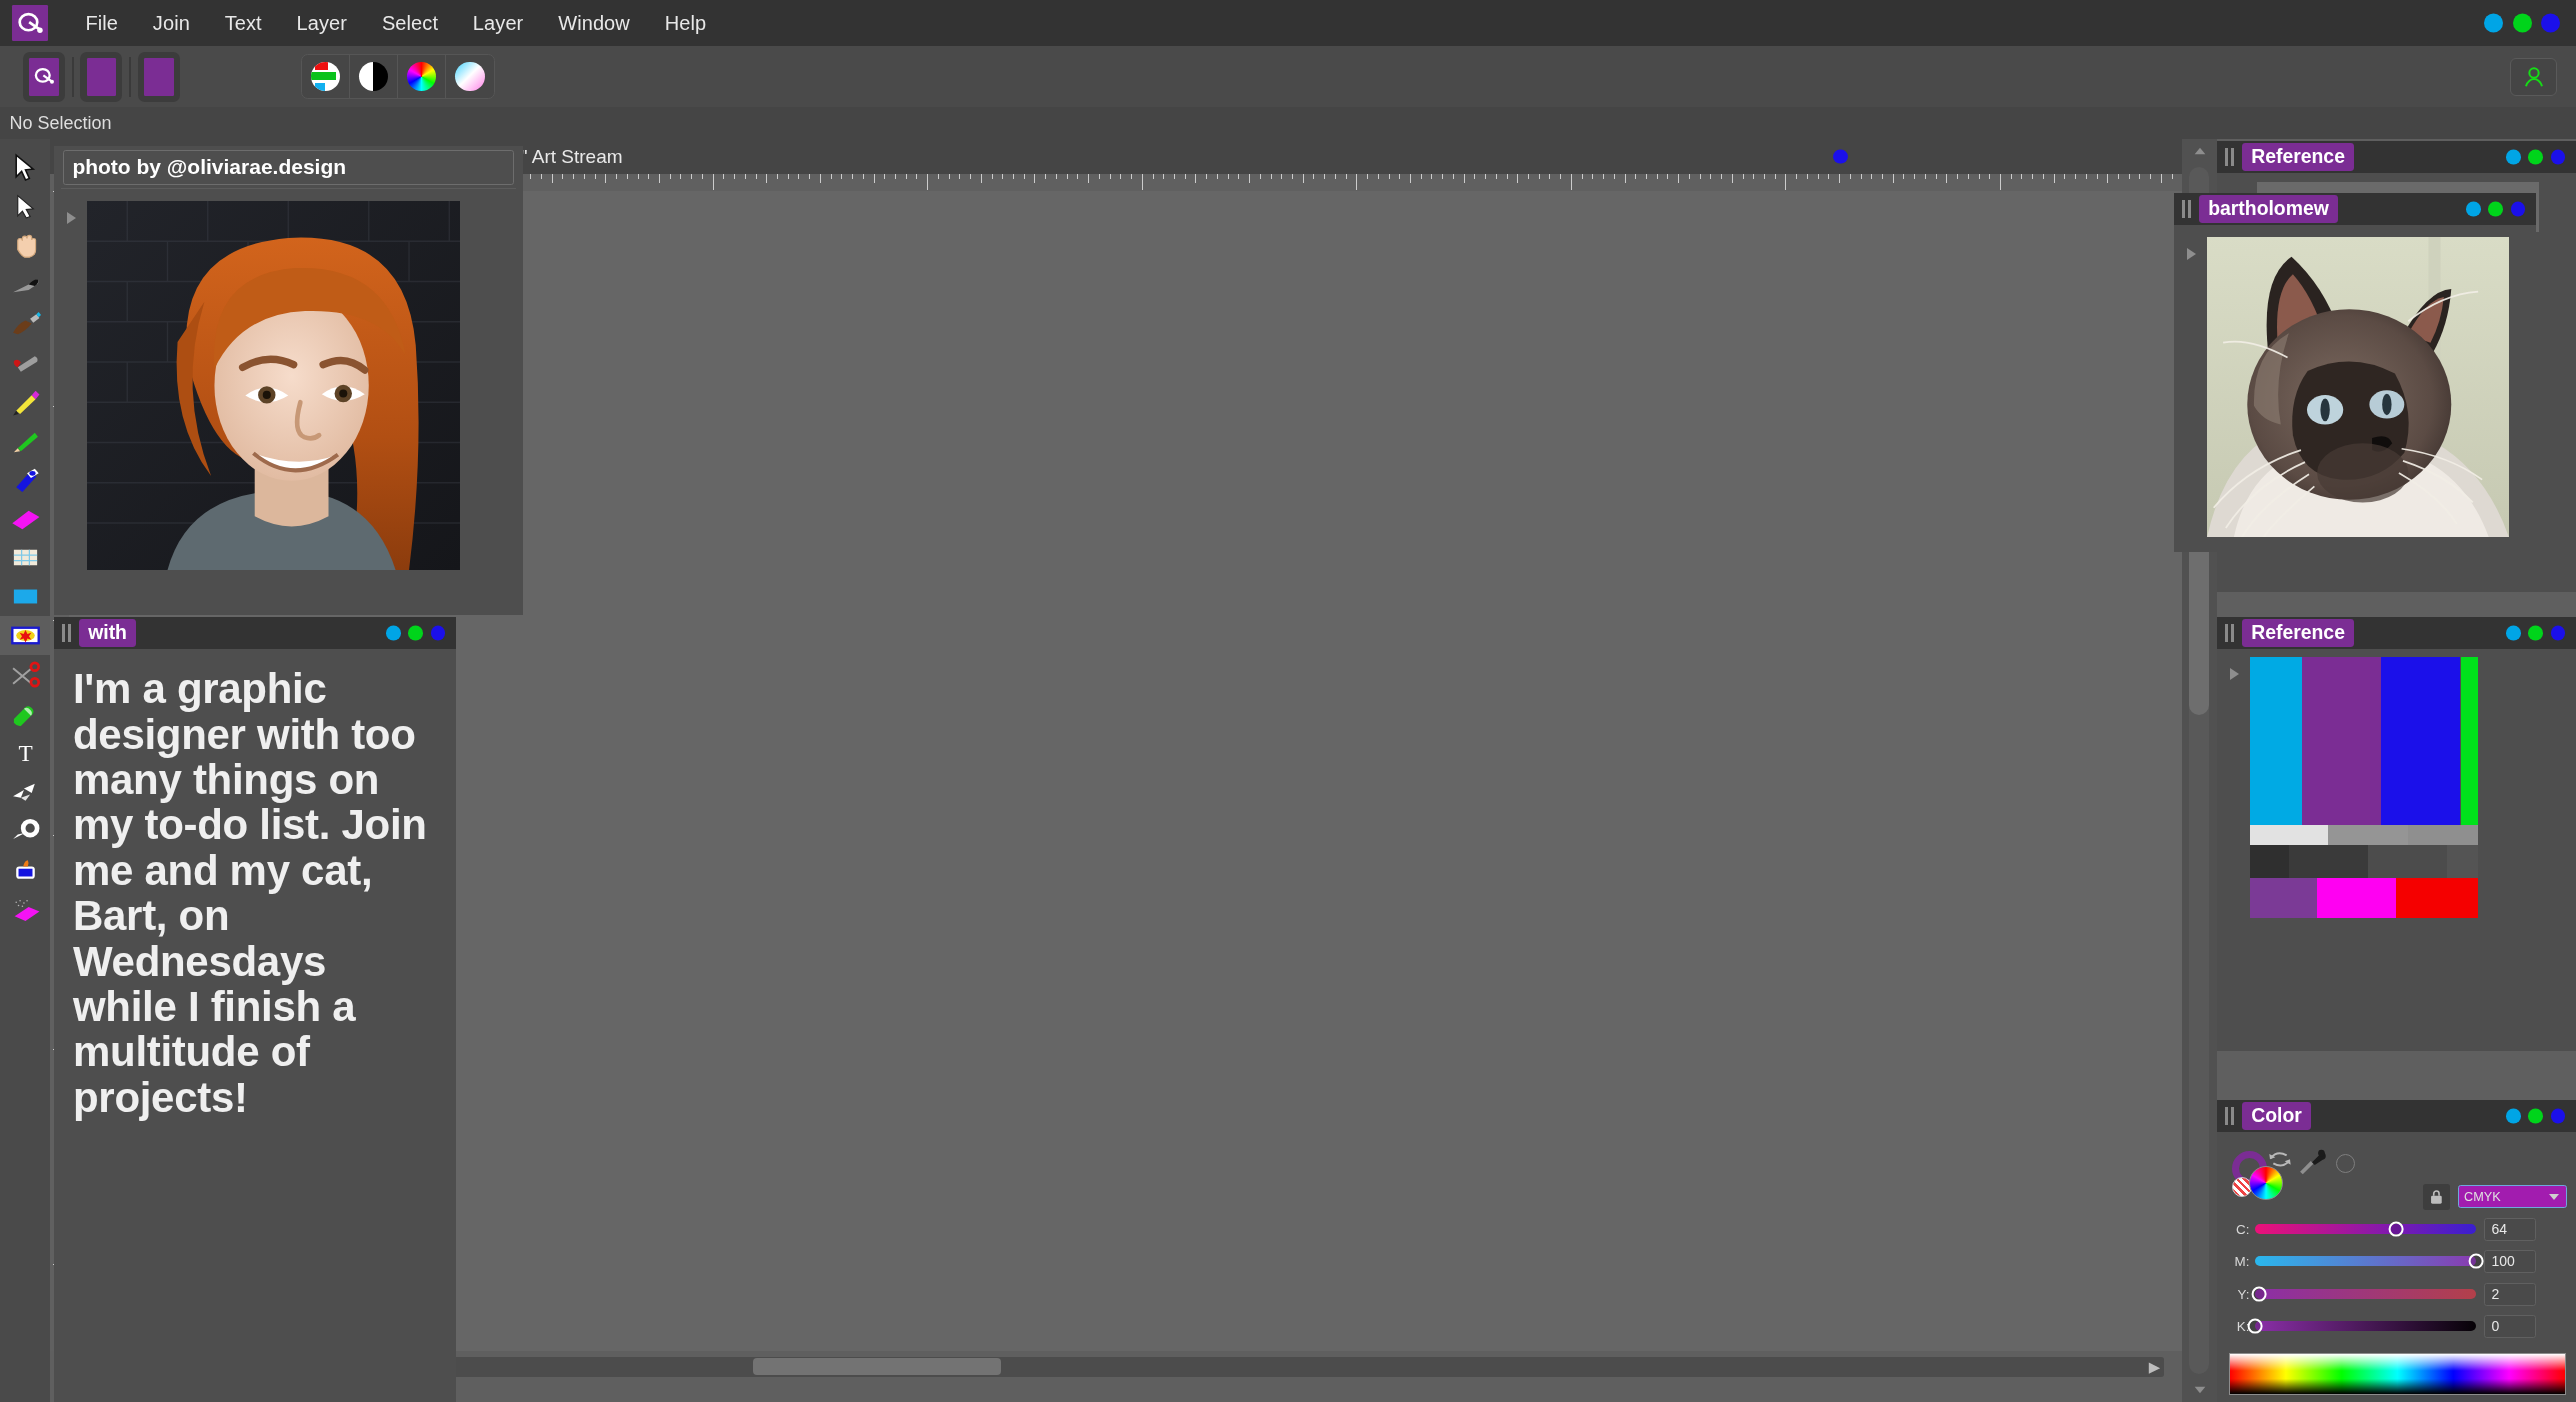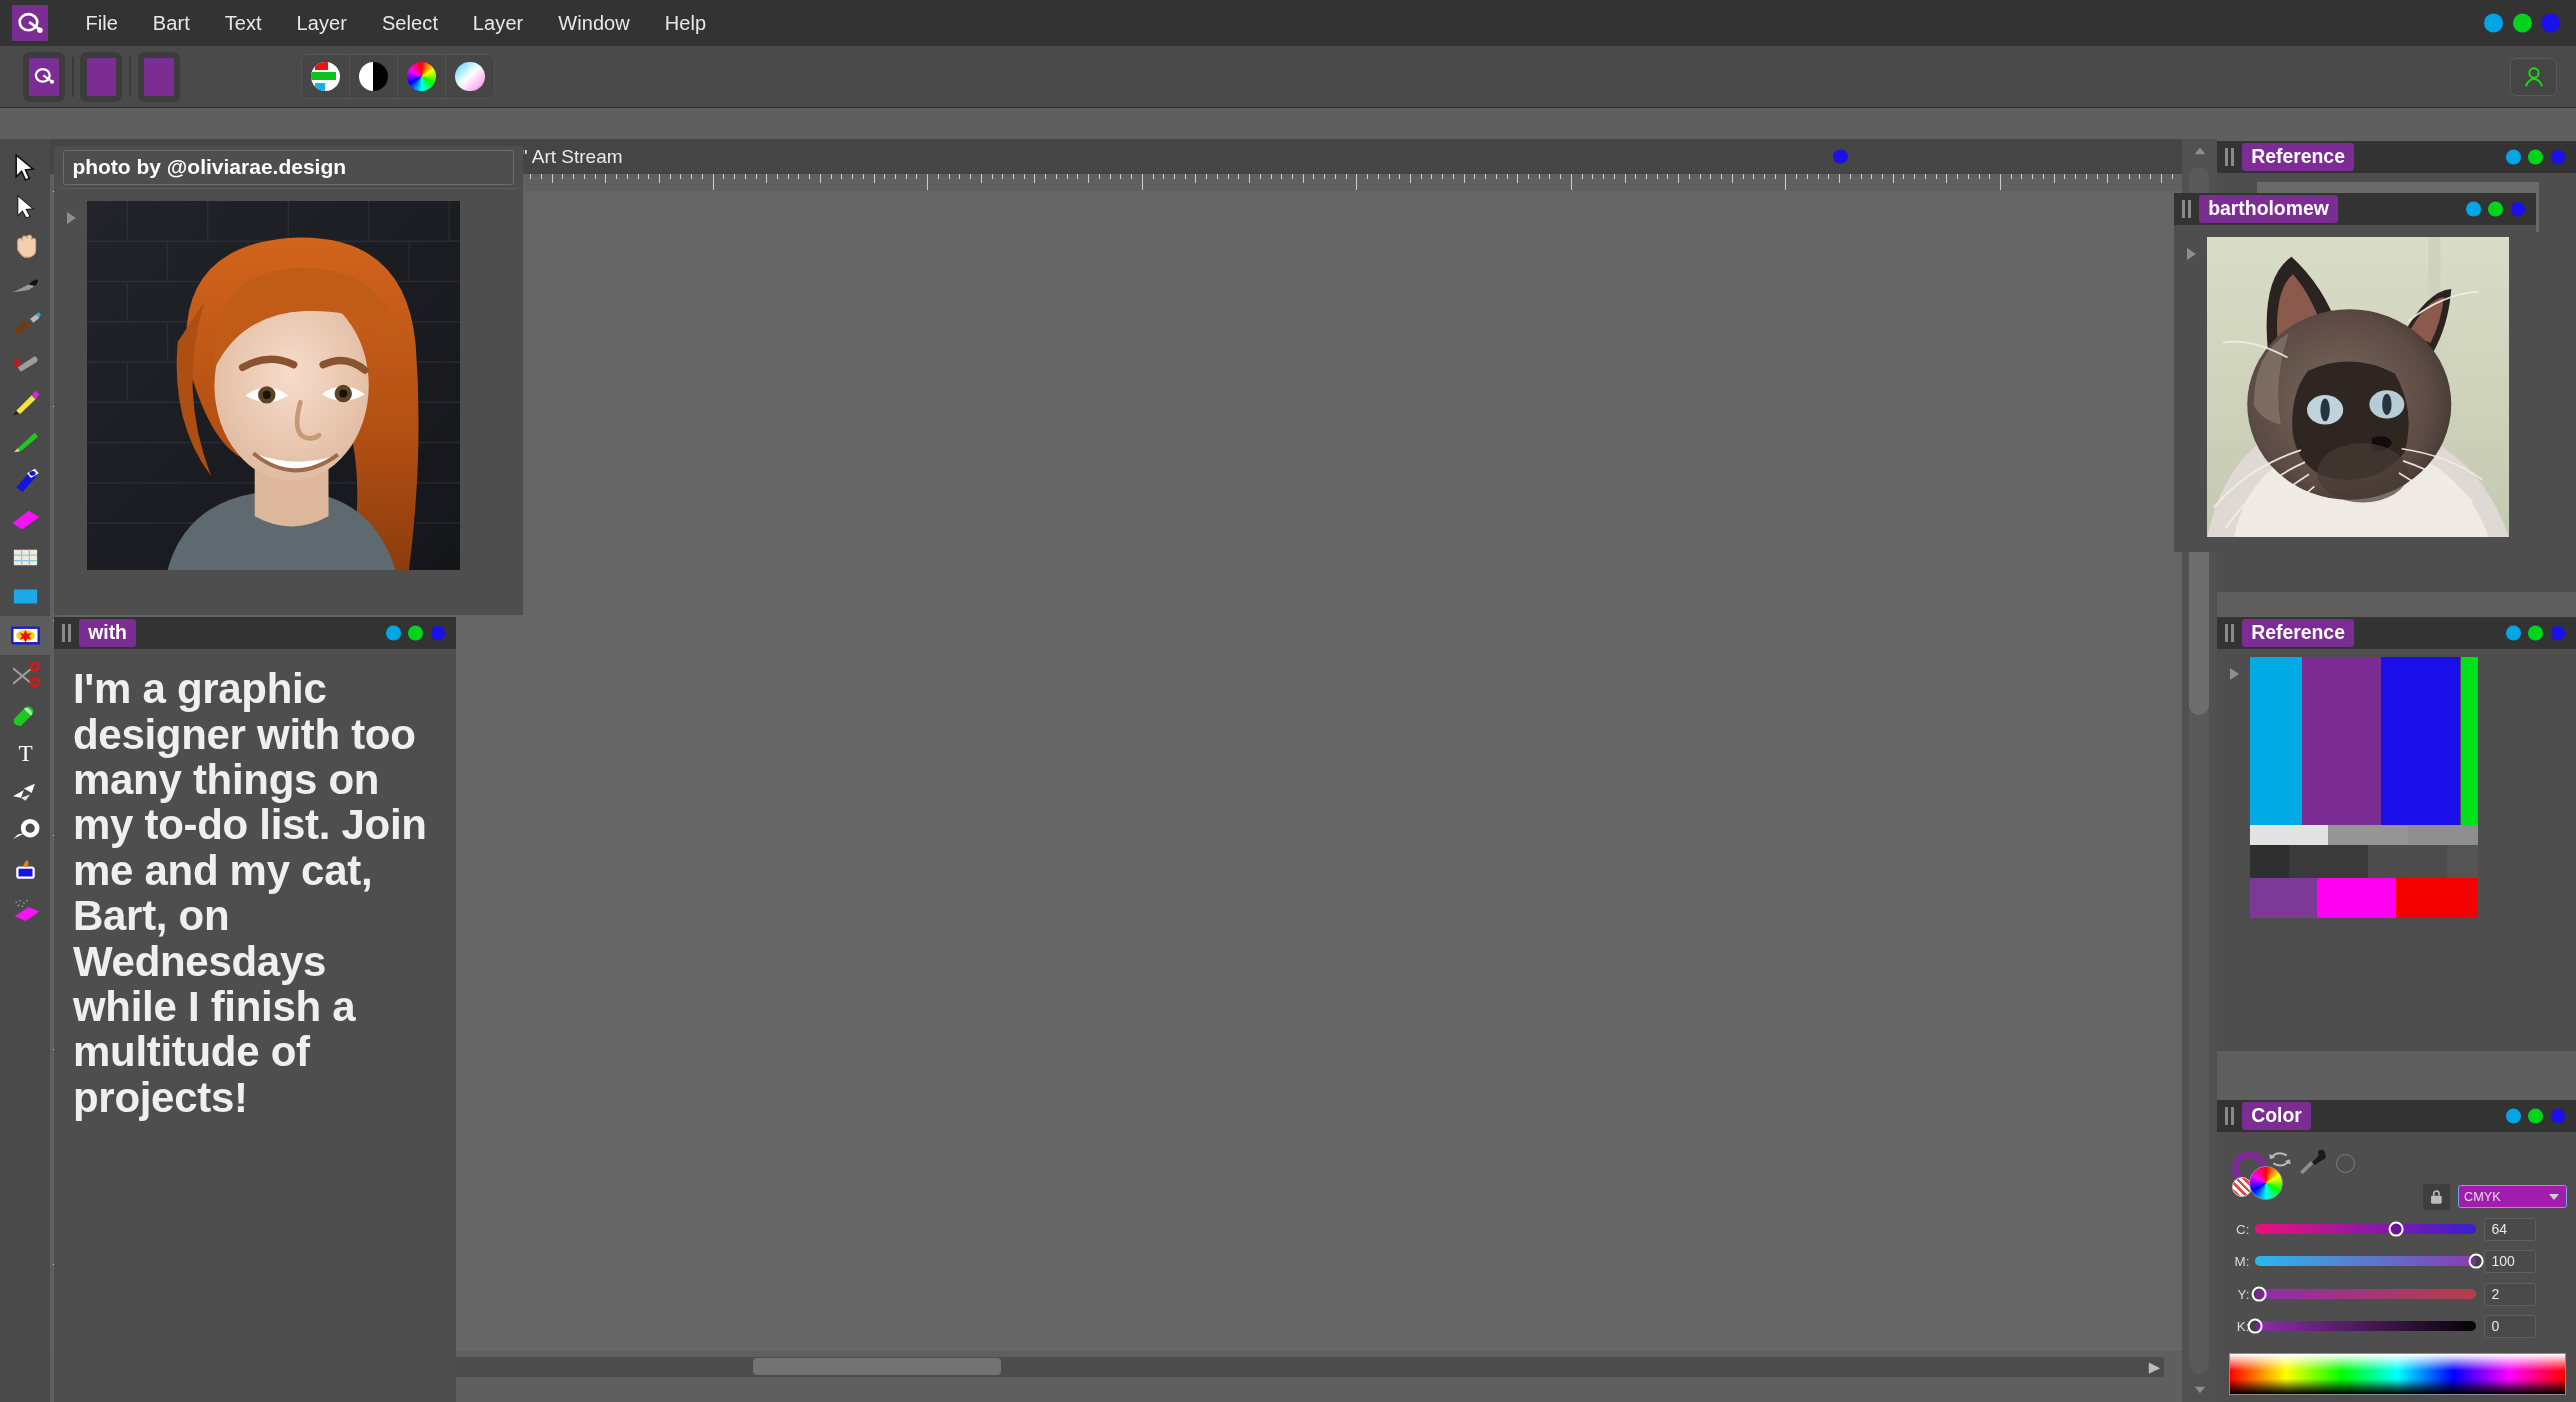--- a/index.html
+++ b/index.html
@@ -225,21 +225,21 @@
     <div class="logo-mark">
       <svg viewBox="0 0 40 40">
           <g fill="none" stroke="#fff" stroke-width="4">
         <ellipse cx="17" cy="18" rx="13" ry="12"></ellipse>
           </g>
         <path d="M18 18 L34 29" stroke="#fff" stroke-width="4" fill="none"></path>
         <circle cx="34" cy="30" r="4" fill="#fff"></circle>
       </svg>
     </div>
     <div class="menu-item">File</div>
-    <div class="menu-item">Bart</div>
+    <div class="menu-item">Join</div>
     <div class="menu-item">Text</div>
     <div class="menu-item">Layer</div>
     <div class="menu-item">Select</div>
     <div class="menu-item">Layer</div>
     <div class="menu-item">Window</div>
     <div class="menu-item">Help</div>
     <div class="winbtns">
       <div class="wdot c"></div>
       <div class="wdot g"></div>
       <div class="wdot b"></div>
@@ -287,20 +287,23 @@
     </div>
 
     <div class="user-btn">
       <svg viewBox="0 0 36 36" fill="none" stroke="#16dd16" stroke-width="3">
         <circle cx="18" cy="12" r="7"></circle>
           <path d="M6 32c2-8 8-11 12-11s10 3 12 11"></path>
       </svg>
     </div>
   </div>
 
+  <div class="ctxbar">
+    <div class="lbl">No Selection</div>
+  </div>
 
   <div class="toolbar">
     <div class="tool">
       <svg viewBox="0 0 40 40">
           <path d="M8 4 L8 32 L15 25 L20 36 L25 34 L20 23 L30 22 Z" fill="#fff" stroke="#111" stroke-width="2"></path>
         </svg>
     </div>
     <div class="tool">
       <svg viewBox="0 0 40 40">
           <path d="M10 6 L10 32 L16 26 L21 35 L26 33 L21 24 L30 23 Z" fill="#fff" stroke="#222" stroke-width="1.5"></path>

